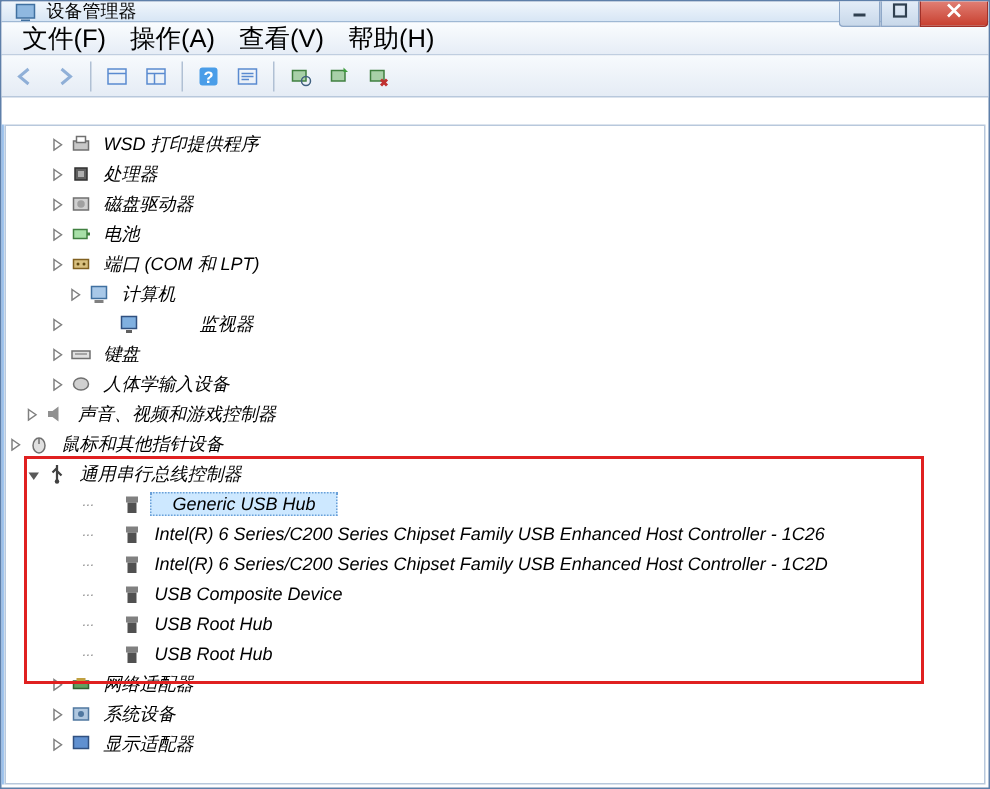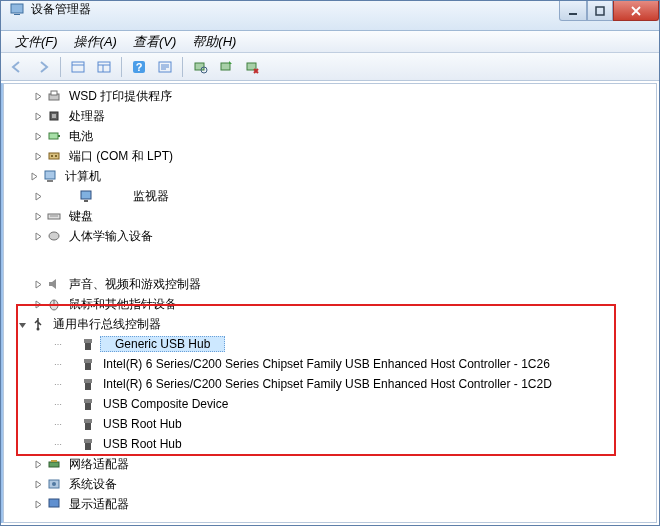--- a/index.html
+++ b/index.html
@@ -1,35 +1,35 @@
 <!DOCTYPE html>
 <html><head>
 <meta charset="utf-8">
 <style>
   * { box-sizing: border-box; margin: 0; padding: 0; }
   body { font-family: "Microsoft YaHei", "Segoe UI", Tahoma, sans-serif; font-size: 12px; background: #fff; width: 660px; height: 526px; overflow: hidden; border: 1px solid #5e7fa9; position: relative; }
   
-  .titlebar { height: 30px; background: linear-gradient(#f0f6fc, #d8e6f5); display: flex; padding: 0 0 0 8px; border-bottom: 1px solid #9fb8d4; }
+  .titlebar { height: 14px; background: linear-gradient(#f0f6fc, #d8e6f5); display: flex; align-items: center; padding: 0 0 0 8px; border-bottom: 1px solid #9fb8d4; }
   .titlebar .icon { width: 16px; height: 16px; margin-right: 6px; display: inline-flex; align-items: center; justify-content: center; }
   .titlebar .title { flex: 1; color: #000; font-size: 12px; }
   .winbtns { display: flex; height: 20px; }
   .winbtn { width: 28px; height: 20px; display: flex; align-items: center; justify-content: center; border: 1px solid #8fa8c8; border-top: none; background: linear-gradient(#e8f0fa, #c8d8ea); }
   .winbtn.max { width: 26px; }
   .winbtn.close { width: 46px; background: linear-gradient(#e58a80, #c84030); border-color: #a03028; color: #fff; border-top-right-radius: 0; border-bottom-right-radius: 3px; }
   .winbtn.min { border-bottom-left-radius: 3px; }
   
-  .menubar { height: 22px; background: linear-gradient(#fafcfe, #e6edf6); border-bottom: 1px solid #c0cee0; display: flex; align-items: center; padding: 0 6px; font-size: 13px; font-style: italic; }
+  .menubar { height: 22px; background: linear-gradient(#fafcfe, #e6edf6); border-bottom: 1px solid #c0cee0; display: flex; align-items: center; padding: 0 6px; font-size: 17px; }
   .menuitem { padding: 2px 8px; cursor: default; }
   
   .toolbar { height: 28px; background: linear-gradient(#f7fafd,#e5ecf5); border-bottom: 1px solid #b8c8dc; display: flex; align-items: center; padding: 0 4px; gap: 2px; }
   .toolbtn { width: 24px; height: 22px; display: flex; align-items: center; justify-content: center; border: 1px solid transparent; }
   .toolbtn.disabled { opacity: 0.45; }
   .tsep { width: 1px; height: 20px; background: #b0c0d4; margin: 0 3px; }
   
-  .content { position: absolute; top: 82px; left: 2px; right: 2px; bottom: 2px; background: #fff; border: 1px solid #b8c8dc; overflow: hidden; }
+  .content { position: absolute; top: 82px; left: 2px; right: 2px; bottom: 2px; background: #fff; border: 1px solid #b8c8dc; overflow: hidden; font-style: italic; }
   .left-bluestrip { position: absolute; left: -4px; top: 82px; width: 6px; bottom: 2px; background: linear-gradient(90deg,#6fa0da,#a8caf0); }
   
   .tree { padding: 2px 0 0 0; font-size: 12px; position: relative; height: 100%; overflow-y: scroll; overflow-x: hidden; }
   .row { display: flex; align-items: center; height: 20px; white-space: nowrap; }
   .twisty { width: 12px; height: 12px; margin-right: 2px; display: inline-flex; align-items: center; justify-content: center; color: #595959; font-size: 10px; flex-shrink: 0; }
   .twisty.blank { visibility: hidden; }
   .devicon { width: 16px; height: 16px; margin-right: 4px; display: inline-flex; align-items: center; justify-content: center; flex-shrink: 0; }
   .label { padding: 1px 3px; }
   .label.selected { background: #cde8ff; border: 1px dotted #6aa0d8; padding: 0 14px; }
   
@@ -172,20 +172,34 @@
         <span class="label">处理器</span>
       </div>
       <div class="row" style="padding-left: 28px;">
         <span class="twisty">
           <svg width="9" height="9">
             <path d="M2 1 L7 4.5 L2 8 Z" fill="#fff" stroke="#808080"></path>
           </svg>
         </span>
         <span class="devicon">
           <svg width="16" height="16">
+            <rect x="3" y="4" width="10" height="8" fill="#d0d0d0" stroke="#707070"></rect>
+            <circle cx="8" cy="8" r="2.5" fill="#a0a0a0"></circle>
+          </svg>
+        </span>
+        <span class="label">磁盘驱动器</span>
+      </div>
+      <div class="row" style="padding-left: 28px;">
+        <span class="twisty">
+          <svg width="9" height="9">
+            <path d="M2 1 L7 4.5 L2 8 Z" fill="#fff" stroke="#808080"></path>
+          </svg>
+        </span>
+        <span class="devicon">
+          <svg width="16" height="16">
             <rect x="3" y="5" width="9" height="6" fill="#a8e0a8" stroke="#408040"></rect>
             <rect x="12" y="7" width="2" height="2" fill="#408040"></rect>
           </svg>
         </span>
         <span class="label">电池</span>
       </div>
       <div class="row" style="padding-left: 28px;">
         <span class="twisty">
           <svg width="9" height="9">
             <path d="M2 1 L7 4.5 L2 8 Z" fill="#fff" stroke="#808080"></path>
@@ -193,21 +207,21 @@
         </span>
         <span class="devicon">
           <svg width="16" height="16">
             <rect x="3" y="5" width="10" height="6" fill="#d8c080" stroke="#806020"></rect>
             <circle cx="6" cy="8" r="1" fill="#604810"></circle>
             <circle cx="10" cy="8" r="1" fill="#604810"></circle>
           </svg>
         </span>
         <span class="label">端口 (COM 和 LPT)</span>
       </div>
-      <div class="row" style="padding-left: 24px;">
+      <div class="row" style="padding-left: 40px;">
         <span class="twisty">
           <svg width="9" height="9">
             <path d="M2 1 L7 4.5 L2 8 Z" fill="#fff" stroke="#808080"></path>
           </svg>
         </span>
         <span class="devicon">
           <svg width="16" height="16">
             <rect x="3" y="3" width="10" height="8" fill="#a8c8e8" stroke="#4070a0"></rect>
             <rect x="5" y="12" width="6" height="2" fill="#808080"></rect>
           </svg>
@@ -248,34 +262,34 @@
             <path d="M2 1 L7 4.5 L2 8 Z" fill="#fff" stroke="#808080"></path>
           </svg>
         </span>
         <span class="devicon">
           <svg width="16" height="16">
             <ellipse cx="8" cy="8" rx="5" ry="4" fill="#d0d0d0" stroke="#707070"></ellipse>
           </svg>
         </span>
         <span class="label">人体学输入设备</span>
       </div>
-      <div class="row" style="padding-left: 28px; margin-top: 28px;">
+      <div class="row" style="padding-left: 11px;">
         <span class="twisty">
           <svg width="9" height="9">
             <path d="M2 1 L7 4.5 L2 8 Z" fill="#fff" stroke="#808080"></path>
           </svg>
         </span>
         <span class="devicon">
           <svg width="16" height="16">
             <path d="M3 6 L6 6 L10 3 L10 13 L6 10 L3 10 Z" fill="#909090"></path>
           </svg>
         </span>
         <span class="label">声音、视频和游戏控制器</span>
       </div>
-      <div class="row" style="padding-left: 28px;">
+      <div class="row" style="">
         <span class="twisty">
           <svg width="9" height="9">
             <path d="M2 1 L7 4.5 L2 8 Z" fill="#fff" stroke="#808080"></path>
           </svg>
         </span>
         <span class="devicon">
           <svg width="16" height="16">
             <ellipse cx="8" cy="9" rx="4" ry="5" fill="#e0e0e0" stroke="#707070"></ellipse>
             <line x1="8" y1="4" x2="8" y2="8" stroke="#707070"></line>
           </svg>

